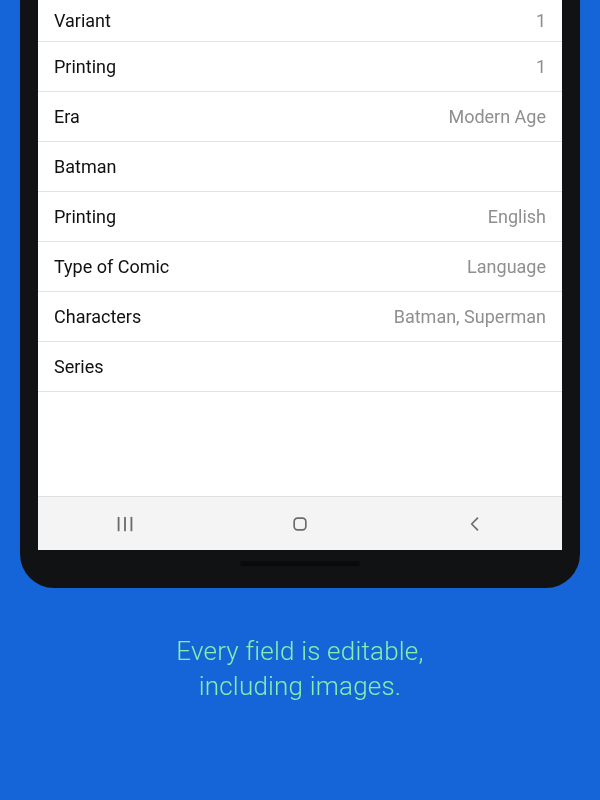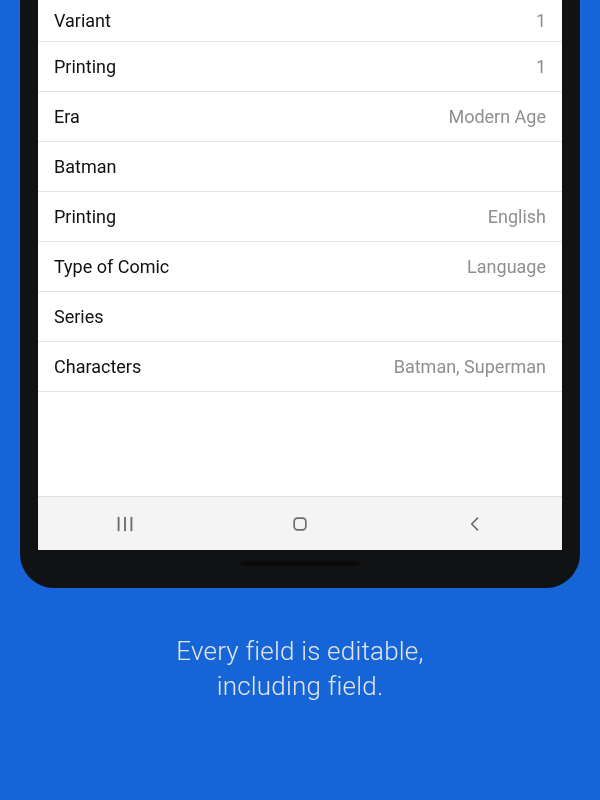--- a/index.html
+++ b/index.html
@@ -64,21 +64,21 @@
   .nav-btn svg { display: block; }
   .speaker {
     width: 120px;
     height: 6px;
     background: #0a0a0a;
     border-radius: 4px;
     margin: 10px auto 0 auto;
     box-shadow: inset 0 1px 2px rgba(255,255,255,0.05);
   }
   .caption {
-    color: #e5e5e5;
+    color: #86efac;
     text-align: center;
     font-size: 26px;
     font-weight: 300;
     line-height: 1.35;
     margin-top: 46px;
     letter-spacing: 0.2px;
   }
 </style>
 </head>
 <body>
@@ -104,26 +104,26 @@
       </div>
       <div class="row">
         <span class="label">Printing</span>
         <span class="value">English</span>
       </div>
       <div class="row">
         <span class="label">Type of Comic</span>
         <span class="value">Language</span>
       </div>
       <div class="row">
+        <span class="label">Characters</span>
+        <span class="value">Batman, Superman</span>
+      </div>
+      <div class="row">
         <span class="label">Series</span>
         <span class="value"></span>
-      </div>
-      <div class="row">
-        <span class="label">Characters</span>
-        <span class="value">Batman, Superman</span>
       </div>
 
     </div>
 
     <div class="navbar">
       <div class="nav-btn">
         <span>
           <svg width="22" height="22" viewBox="0 0 24 24" fill="none" stroke="#6b6b6b" stroke-width="2" stroke-linecap="round">
             <line x1="5" y1="5" x2="5" y2="19"></line>
             <line x1="12" y1="5" x2="12" y2="19"></line>
@@ -145,14 +145,14 @@
           </svg>
         </span>
       </div>
     </div>
   </div>
   <div class="speaker"></div>
 </div>
 
 <div class="caption">
   <span>Every field is editable,</span><br>
-  <span>including field.</span>
+  <span>including images.</span>
 </div>
 
 </body></html>

